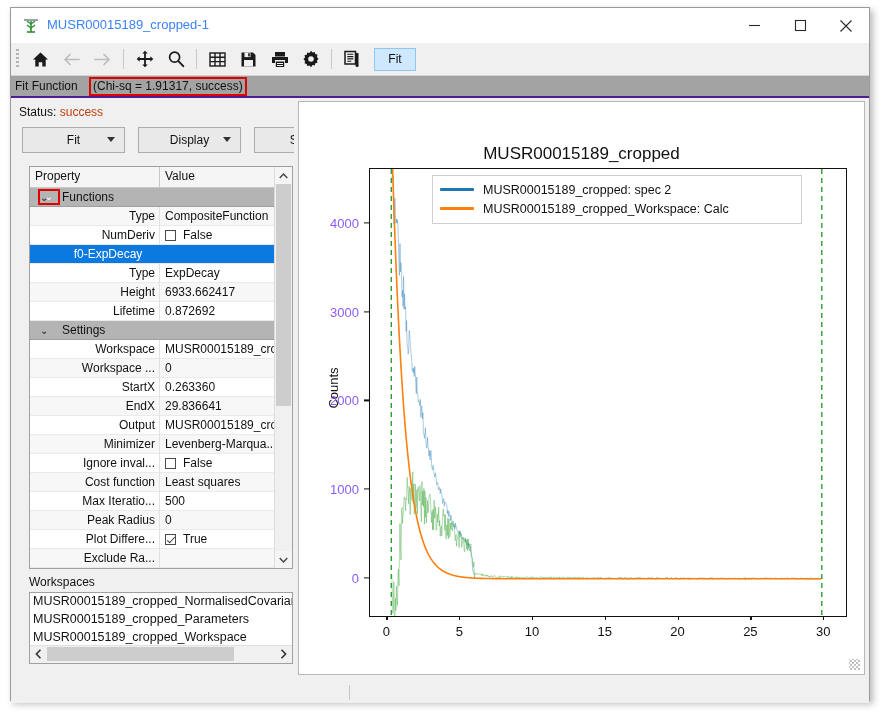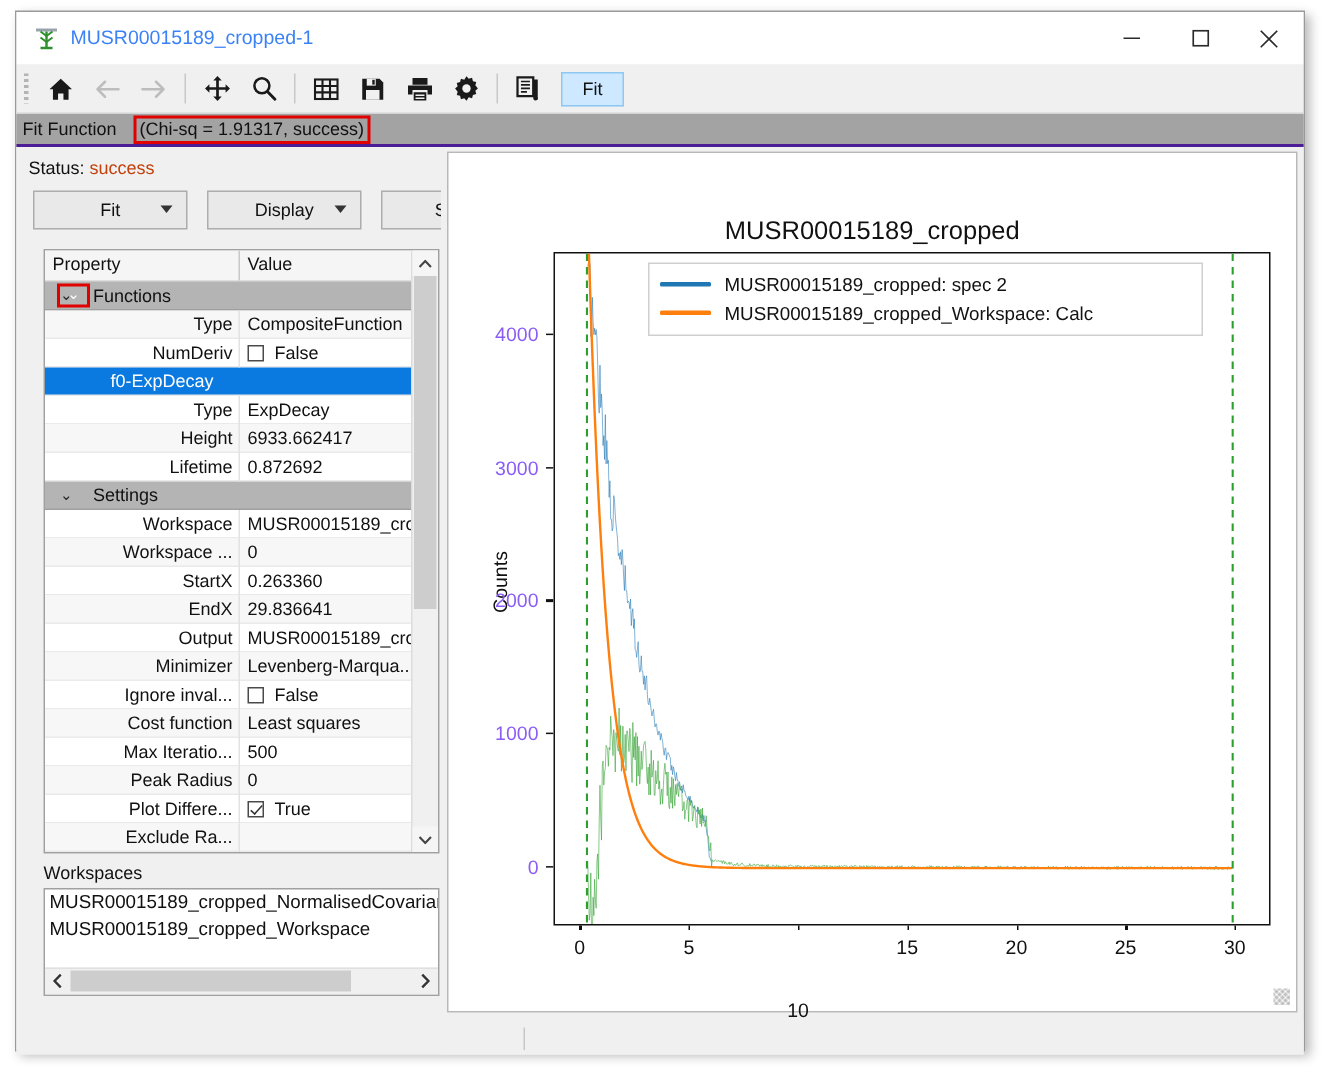--- a/index.html
+++ b/index.html
@@ -366,20 +366,21 @@
             <svg width="9" height="6" viewBox="0 0 9 6">
                 <path d="M0.7 1 L4.5 5 L8.3 1" stroke="#444" stroke-width="1.4" fill="none"></path>
               </svg>
           </div>
         </div>
       </div>
 
       <div class="ws-label">Workspaces</div>
       <div class="ws-box">
         <div class="ws-item">MUSR00015189_cropped_NormalisedCovarianc</div>
+        <div class="ws-item">MUSR00015189_cropped_Parameters</div>
         <div class="ws-item">MUSR00015189_cropped_Workspace</div>
         <div class="ws-hscroll">
           <div class="ha" style="left:0;">
             <svg width="7" height="10" viewBox="0 0 7 10">
                 <path d="M5.5 0.8 L1.4 5 L5.5 9.2" stroke="#333" stroke-width="1.6" fill="none"></path>
               </svg>
           </div>
           <div class="hthumb"></div>
           <div class="ha" style="right:0;">
             <svg width="7" height="10" viewBox="0 0 7 10">
@@ -407,21 +408,21 @@
             <div class="ytickmark" style="top: 209.679px; left: 65px;"></div>
             <div class="ytick" style="top: 120.988px; right: 505px;">4000</div>
             <div class="ytickmark" style="top: 120.988px; left: 65px;"></div>
           </div>
         <div id="xtick-layer">
             <div class="xtickmark" style="left: 87.4679px; top: 513px;"></div>
             <div class="xtick" style="left: 87.4679px; top: 522px;">0</div>
             <div class="xtickmark" style="left: 160.251px; top: 513px;"></div>
             <div class="xtick" style="left: 160.251px; top: 522px;">5</div>
             <div class="xtickmark" style="left: 233.034px; top: 513px;"></div>
-            <div class="xtick" style="left: 233.034px; top: 522px; margin-top: 42px;">10</div>
+            <div class="xtick" style="left: 233.034px; top: 522px;">10</div>
             <div class="xtickmark" style="left: 305.817px; top: 513px;"></div>
             <div class="xtick" style="left: 305.817px; top: 522px;">15</div>
             <div class="xtickmark" style="left: 378.599px; top: 513px;"></div>
             <div class="xtick" style="left: 378.599px; top: 522px;">20</div>
             <div class="xtickmark" style="left: 451.382px; top: 513px;"></div>
             <div class="xtick" style="left: 451.382px; top: 522px;">25</div>
             <div class="xtickmark" style="left: 524.165px; top: 513px;"></div>
             <div class="xtick" style="left: 524.165px; top: 522px;">30</div>
           </div>
 

